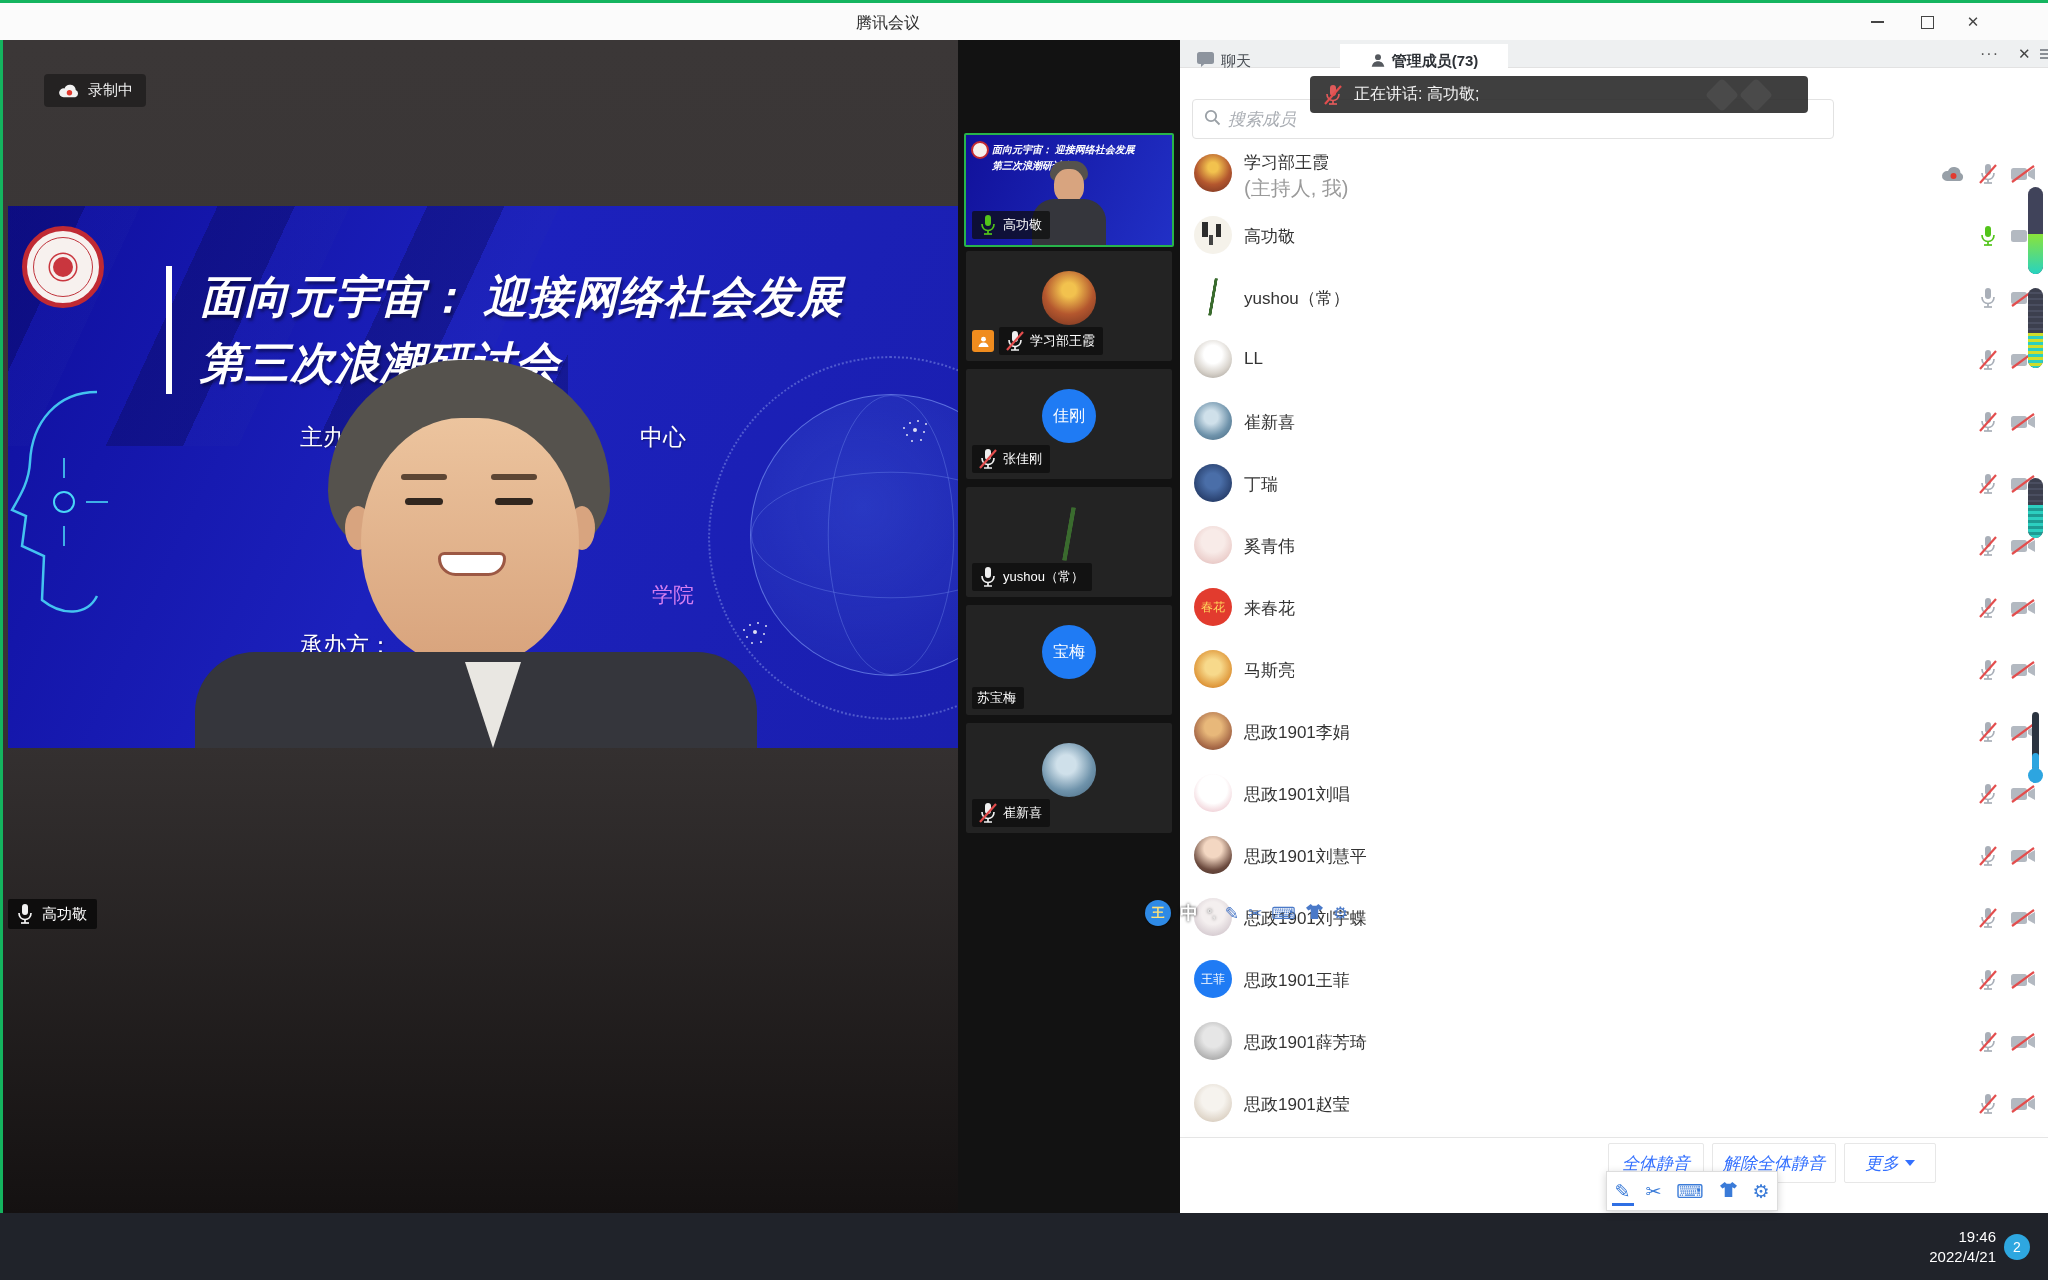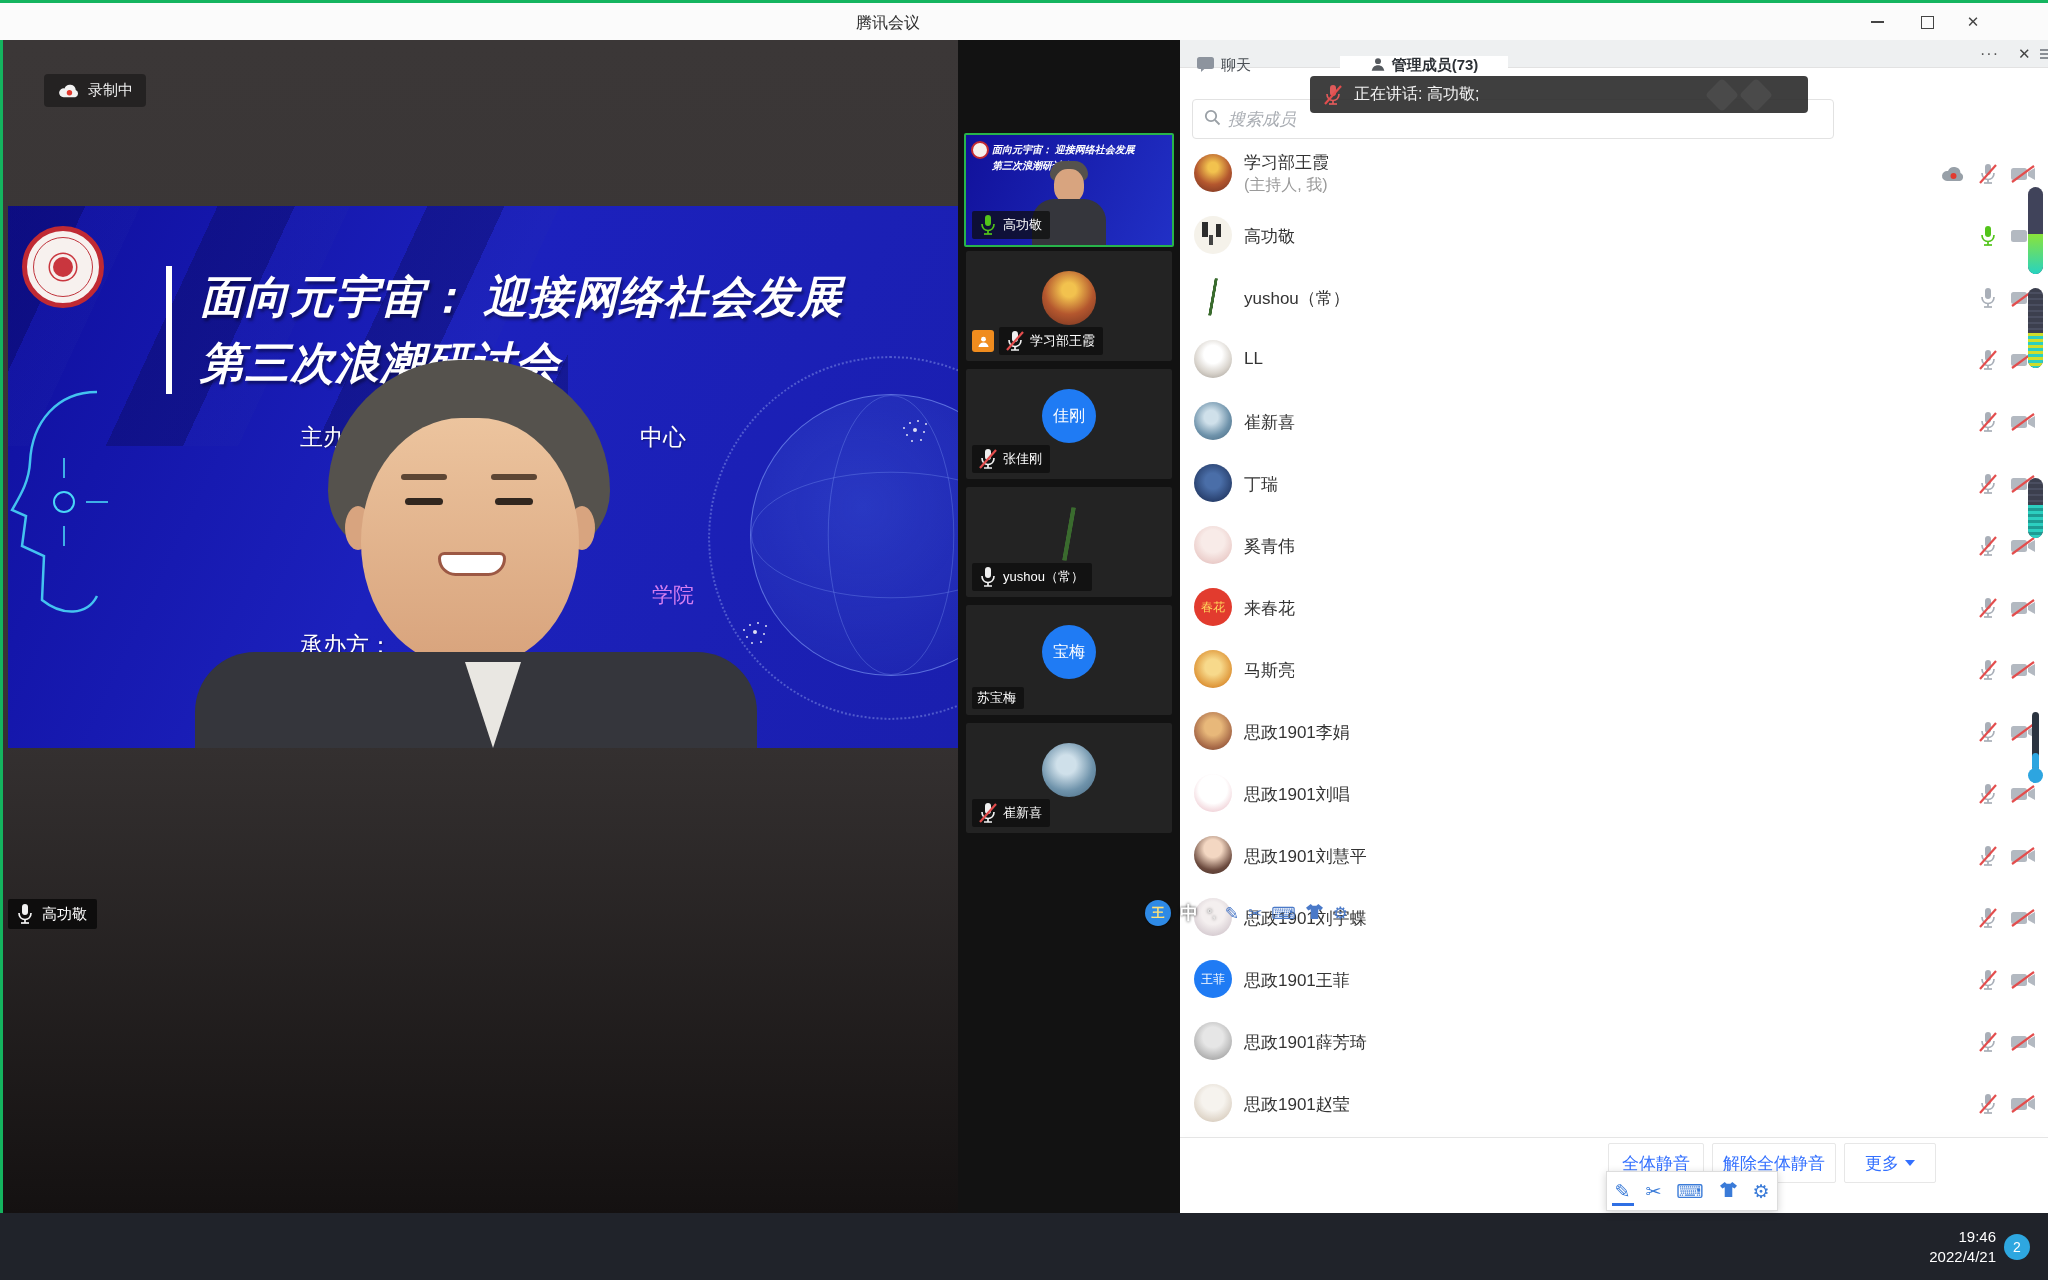--- a/index.html
+++ b/index.html
@@ -60,38 +60,38 @@
   .hostbadge{width:22px;height:22px;background:#f08c1e;border-radius:3px;display:flex;align-items:center;justify-content:center;}
   .mini{position:absolute;inset:0;background:linear-gradient(115deg,#11119a,#2130c6);}
   .mini-t{position:absolute;left:26px;color:#fff;font-weight:bold;font-style:italic;font-size:10px;white-space:nowrap;}
   .mini-logo{position:absolute;left:5px;top:6px;width:14px;height:14px;border-radius:50%;border:2px solid #c02a33;background:#f6f0ec;}
   .mini-head{position:absolute;left:88px;top:34px;width:30px;height:34px;background:#d8a47f;border-radius:45%;}
   .mini-hair{position:absolute;left:84px;top:26px;width:38px;height:20px;background:#55524d;border-radius:16px 16px 8px 8px;}
   .mini-body{position:absolute;left:66px;top:64px;width:74px;height:46px;background:#35363c;border-radius:22px 22px 0 0;}
   
   #panel{left:1180px;top:40px;width:868px;height:1173px;background:#fff;}
   #tabbar{left:1180px;top:40px;width:868px;height:27px;background:#eef0f1;border-bottom:1px solid #e2e2e2;}
-  .tab{position:absolute;top:16px;height:27px;display:flex;align-items:flex-start;gap:6px;font-size:15px;color:#4a4f55;padding:0 14px;}
+  .tab{position:absolute;top:4px;height:27px;display:flex;align-items:flex-end;gap:6px;font-size:15px;color:#4a4f55;padding:0 14px;}
   #tab-chat{left:2px;}
   #tab-members{left:160px;background:#fff;color:#2d3136;font-weight:bold;min-width:140px;justify-content:center;}
   #tab-dots{left:800px;top:0;height:27px;display:flex;align-items:center;color:#555;font-size:16px;letter-spacing:1px;}
   #tab-close{left:838px;top:0;height:27px;display:flex;align-items:center;color:#444;font-size:15px;}
   #tab-menu{left:860px;top:7px;width:12px;}
   #tab-menu i{display:block;height:2px;background:#8a8f95;margin:2px 0;}
   #search-box{left:1192px;top:99px;width:642px;height:40px;border:1px solid #e2e2e2;border-radius:4px;background:#fff;display:flex;align-items:center;gap:7px;padding-left:10px;box-sizing:border-box;}
   #search-ph{color:#a9adb3;font-size:17px;font-style:italic;}
   #speaking-toast{left:1310px;top:76px;width:486px;height:37px;background:rgba(48,48,48,.93);border-radius:4px;display:flex;align-items:center;gap:10px;padding-left:12px;z-index:15;color:#f2f2f2;font-size:16px;}
   .toast-shape{width:24px;height:24px;background:#4a4a4a;border-radius:4px;transform:rotate(45deg);}
   #member-list{left:1180px;top:143px;width:868px;height:994px;overflow:hidden;}
   .mrow{position:relative;height:62px;}
   .avatar{position:absolute;left:14px;top:11px;width:38px;height:38px;border-radius:50%;display:flex;align-items:center;justify-content:center;overflow:hidden;}
   .avatar i{font-style:normal;font-size:12px;letter-spacing:0;}
   .mname{position:absolute;left:64px;top:20px;font-size:17px;color:#333;white-space:nowrap;}
   .mrow.two .mname{top:8px;}
-  .msub{position:absolute;left:64px;top:32px;font-size:16px;color:#9a9a9a;}
+  .msub{position:absolute;left:64px;top:32px;font-size:20px;color:#9a9a9a;}
   .ricons{position:absolute;left:740px;top:19px;width:116px;display:flex;gap:11px;justify-content:flex-end;align-items:center;}
   
   .av-warm{background:radial-gradient(circle at 50% 35%,#f2c24e 16%,#b4572e 55%,#6e2f20);}
   .av-callig{background:#f5f2ea;background-image:linear-gradient(15deg,#2c2c2c,#2c2c2c),linear-gradient(-10deg,#2c2c2c,#2c2c2c),linear-gradient(5deg,#444,#444);background-size:6px 15px,5px 13px,4px 10px;background-position:26% 28%,66% 32%,45% 68%;background-repeat:no-repeat;}
   .av-nature{background:radial-gradient(circle at 50% 45%,#ecf7e6 38%,#c4e4ca 70%,#93c89d);background-image:linear-gradient(100deg,transparent 46%,#3a6b2e 47% 53%,transparent 54%);}
   .av-dog{background:radial-gradient(circle at 50% 38%,#ffffff 30%,#d9d4cd 62%,#99938b);}
   .av-blue{background:radial-gradient(circle at 45% 40%,#cfe0ea 22%,#6f93ab 60%,#41627a);}
   .av-navy{background:radial-gradient(circle at 50% 45%,#4a6ea8 28%,#243a66 78%);}
   .av-pink{background:radial-gradient(circle at 50% 40%,#f8ebe8 38%,#ecd0cd 70%,#d8b2b4);}
   .av-red{background:#e23b2e;color:#ffd65c;}
@@ -109,21 +109,21 @@
   #volw1{top:187px;height:87px;} #volw1 .volfill{height:46%;background:linear-gradient(#8ae33a,#27d3c0);}
   #volw2{top:288px;height:80px;background:repeating-linear-gradient(#3c3f4e 0 4px,#4a4e60 4px 6px);}
   #volw2 .volfill{height:44%;background:repeating-linear-gradient(#cfdd2a 0 3px,#2ccfc0 3px 6px);}
   #volw3{top:478px;height:60px;background:repeating-linear-gradient(#3c3f4e 0 4px,#4a4e60 4px 6px);}
   #volw3 .volfill{height:55%;background:repeating-linear-gradient(#2ccfc0 0 3px,#1d9b93 3px 6px);}
   #volw4{top:712px;height:76px;background:transparent;border-radius:0;}
   #volw4 .track{position:absolute;left:4px;top:0;width:7px;height:58px;background:#2b3440;border-radius:4px;}
   #volw4 .track:after{content:"";position:absolute;left:0;bottom:0;width:100%;height:30%;background:#2da5e0;border-radius:4px;}
   #volw4 .knob{position:absolute;left:0;top:56px;width:15px;height:15px;border-radius:50%;background:#2da5e0;}
   #pdivider{left:1180px;top:1137px;width:868px;height:1px;background:#e5e5e5;box-shadow:0 -3px 6px rgba(0,0,0,.04);}
-  .fbtn{position:absolute;top:1143px;height:40px;background:#fff;border:1px solid #e7e7e7;border-radius:2px;color:#3370ff;font-size:17px;display:flex;align-items:center;justify-content:center;gap:6px;box-sizing:border-box;}
+  .fbtn{position:absolute;top:1143px;height:40px;background:#fff;border:1px solid #e7e7e7;border-radius:2px;color:#3370ff;font-size:17px;display:flex;align-items:center;justify-content:center;gap:6px;box-sizing:border-box;font-style:italic;}
   #btn-muteall{left:1608px;width:96px;}
   #btn-unmuteall{left:1712px;width:124px;}
   #btn-more{left:1844px;width:92px;}
   .caret{width:0;height:0;border-left:5px solid transparent;border-right:5px solid transparent;border-top:6px solid #3370ff;}
   
   #sogou-box{left:1606px;top:1171px;width:170px;height:38px;background:#fff;border:1px solid #ddd;box-shadow:0 2px 8px rgba(0,0,0,.18);display:flex;align-items:center;justify-content:space-around;z-index:20;}
   .sg-ic{font-size:19px;color:#3a7bd8;line-height:1;position:relative;}
   .sg-pen:after{content:"";position:absolute;left:-2px;bottom:-5px;width:22px;height:3px;background:#2f6fe4;}
   
   #ime-bar{left:1145px;top:898px;height:30px;display:flex;align-items:center;gap:9px;z-index:20;}

